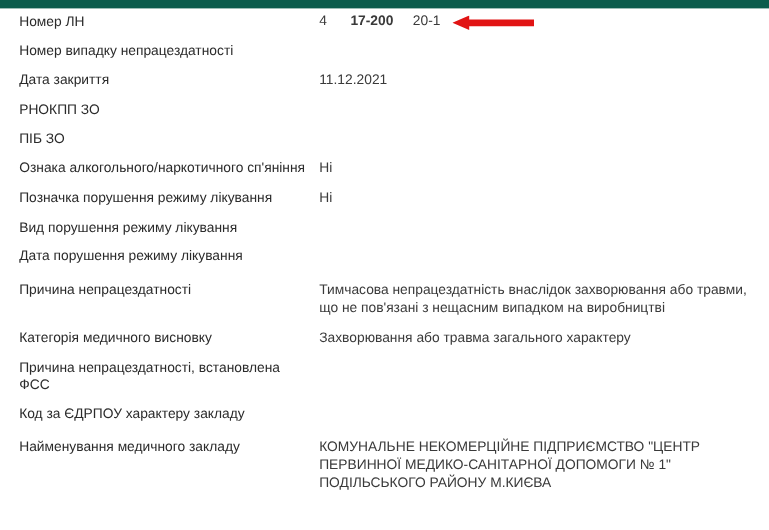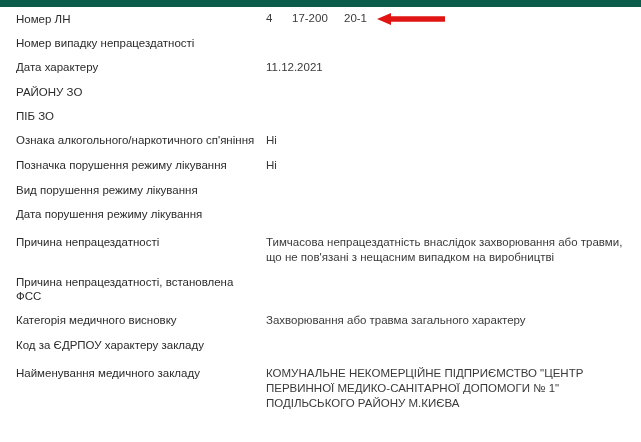--- a/index.html
+++ b/index.html
@@ -63,21 +63,21 @@
     box-sizing: border-box;
     white-space: pre-line;
   }
   
   .row-first .value {
     display: flex;
     align-items: center;
     padding-top: 4px;
   }
   .seg-a { width: 26px; display: inline-block; }
-  .seg-b { width: 52px; display: inline-block; }
+  .seg-b { width: 52px; display: inline-block; font-weight: bold; }
   .seg-c { display: inline-block; }
   .arrow {
     display: inline-flex;
     align-items: center;
     margin-left: 10px;
   }
   .arrow svg { display: block; }
   .spacer-sm { height: 4px; }
 </style>
 </head>
@@ -101,29 +101,29 @@
       </div>
     </div>
 
     <div class="row">
       <div class="label">Номер випадку непрацездатності</div>
       <div class="value"></div>
     </div>
 
 
     <div class="row">
-      <div class="label">Дата характеру</div>
+      <div class="label">Дата закриття</div>
       <div class="value">11.12.2021</div>
     </div>
 
     <div class="row">
     </div>
 
     <div class="row">
-      <div class="label">РАЙОНУ ЗО</div>
+      <div class="label">РНОКПП ЗО</div>
       <div class="value"></div>
     </div>
 
     <div class="row">
       <div class="label">ПІБ ЗО</div>
       <div class="value"></div>
     </div>
 
     <div class="row">
       <div class="label">Ознака алкогольного/наркотичного сп'яніння</div>
@@ -146,27 +146,27 @@
     </div>
 
     <div class="spacer-sm"></div>
 
     <div class="row">
       <div class="label">Причина непрацездатності</div>
       <div class="value">Тимчасова непрацездатність внаслідок захворювання або травми, що не пов'язані з нещасним випадком на виробництві</div>
     </div>
 
     <div class="row">
-      <div class="label">Причина непрацездатності, встановлена ФСС</div>
-      <div class="value"></div>
+      <div class="label">Категорія медичного висновку</div>
+      <div class="value">Захворювання або травма загального характеру</div>
     </div>
 
     <div class="row">
-      <div class="label">Категорія медичного висновку</div>
-      <div class="value">Захворювання або травма загального характеру</div>
+      <div class="label">Причина непрацездатності, встановлена ФСС</div>
+      <div class="value"></div>
     </div>
 
     <div class="row">
       <div class="label">Код за ЄДРПОУ характеру закладу</div>
       <div class="value"></div>
     </div>
 
     <div class="spacer-sm"></div>
 
     <div class="row">

